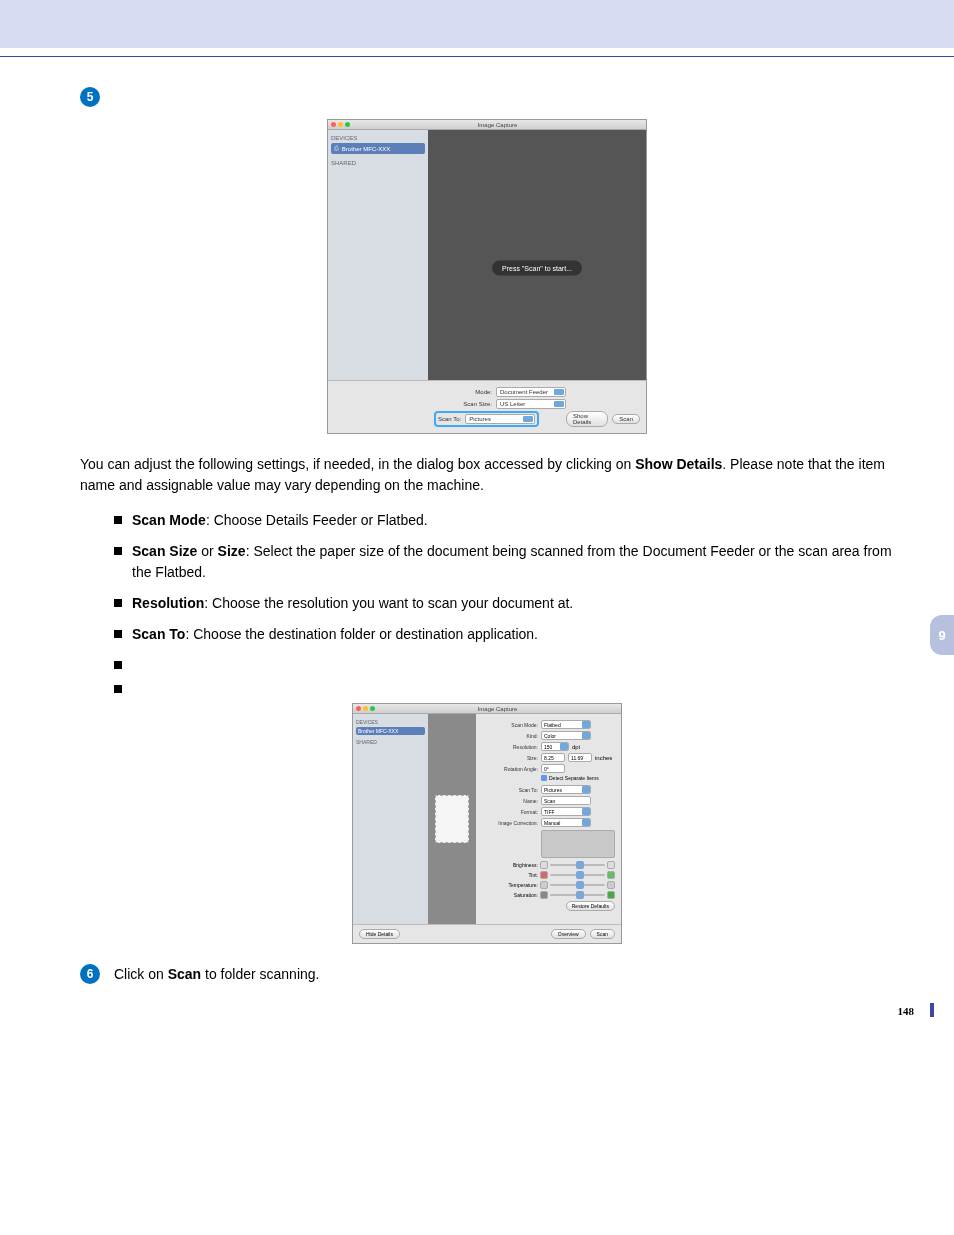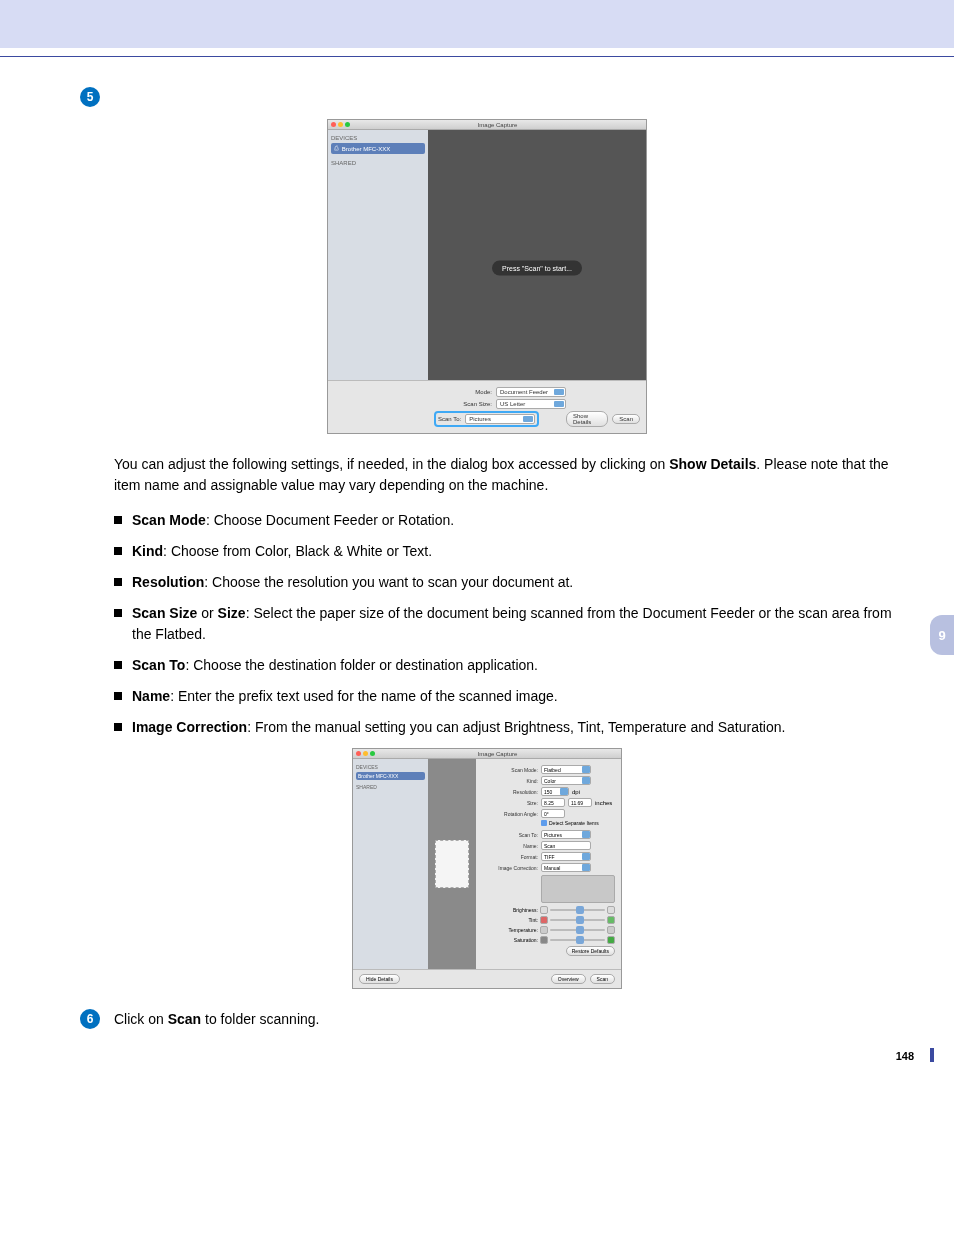--- a/index.html
+++ b/index.html
@@ -112,21 +112,20 @@
     background:#6fa8dc; border-radius:1px;
   }
   .sc1-row .btn {
     background:linear-gradient(#fff,#e0e0e0); border:1px solid #aaa; border-radius:7px;
     padding:1px 6px; font-size:6px;
   }
   .sc1-row.last { justify-content:flex-end; gap:4px; }
   .scan-to-hi { border:2px solid #3fa9f5; border-radius:4px; padding:1px 2px; display:inline-flex; align-items:center; gap:4px;}
 
   .body-text {
-    margin-left: 34px;
     font-size: 14px;
     line-height: 1.5;
     margin-bottom: 14px;
   }
   .bullets { margin-left: 34px; }
   .bullet {
     display:flex; align-items:flex-start; margin-bottom:10px;
     font-size:14px; line-height:1.5;
   }
   .bullet .sq {
@@ -204,20 +203,21 @@
     display: flex;
     align-items: center;
     justify-content: center;
   }
   .page-num {
     position: absolute;
     bottom: 20px;
     right: 40px;
     font-size: 11px;
     font-weight: bold;
+    font-family: Liberation Serif, serif;
   }
   .page-num-bar{
     position:absolute; bottom:20px; right:20px; width:4px; height:14px; background:#3b4aa0;
   }
 </style>
 </head>
 <body>
 
 <div class="top-bar"></div>
 <div class="top-rule"></div>
@@ -277,45 +277,39 @@
     </div>
   </div>
 
   <div class="body-text">
     <span>You can adjust the following settings, if needed, in the dialog box accessed by clicking on </span><b>Show Details</b><span>. Please note that the item name and assignable value may vary depending on the machine.</span>
   </div>
 
   <div class="bullets">
     <div class="bullet">
         <div class="sq"></div>
-        <div><b>Scan Mode</b><span>: Choose Document Feeder or Rotation.</span></div>
-      </div>
-    <div class="bullet">
-        <div class="sq"></div>
-        <div><b>Kind</b><span>: Choose from Color, Black &amp; White or Text.</span></div>
+        <div><b>Scan Mode</b><span>: Choose Details Feeder or Flatbed.</span></div>
+      </div>
+    <div class="bullet">
+        <div class="sq"></div>
+        <div><b>Scan Size</b><span> or </span><b>Size</b><span>: Select the paper size of the document being scanned from the Document Feeder or the scan area from the Flatbed.</span></div>
       </div>
     <div class="bullet">
         <div class="sq"></div>
         <div><b>Resolution</b><span>: Choose the resolution you want to scan your document at.</span></div>
       </div>
     <div class="bullet">
         <div class="sq"></div>
-        <div><b>Scan Size</b><span> or </span><b>Size</b><span>: Select the paper size of the document being scanned from the Document Feeder or the scan area from the Flatbed.</span></div>
-      </div>
-    <div class="bullet">
-        <div class="sq"></div>
         <div><b>Scan To</b><span>: Choose the destination folder or destination application.</span></div>
       </div>
     <div class="bullet">
         <div class="sq"></div>
-        <div><b>Name</b><span>: Enter the prefix text used for the name of the scanned image.</span></div>
-      </div>
-    <div class="bullet">
-        <div class="sq"></div>
-        <div><b>Image Correction</b><span>: From the manual setting you can adjust Brightness, Tint, Temperature and Saturation.</span></div>
+      </div>
+    <div class="bullet">
+        <div class="sq"></div>
       </div>
   </div>
 
   <div class="screenshot-wrap">
     <div class="sc2">
       <div class="sc1-titlebar">
         <div class="tl-btn tl-red"></div>
         <div class="tl-btn tl-yel"></div>
         <div class="tl-btn tl-grn"></div>
         <div class="title">Image Capture</div>

